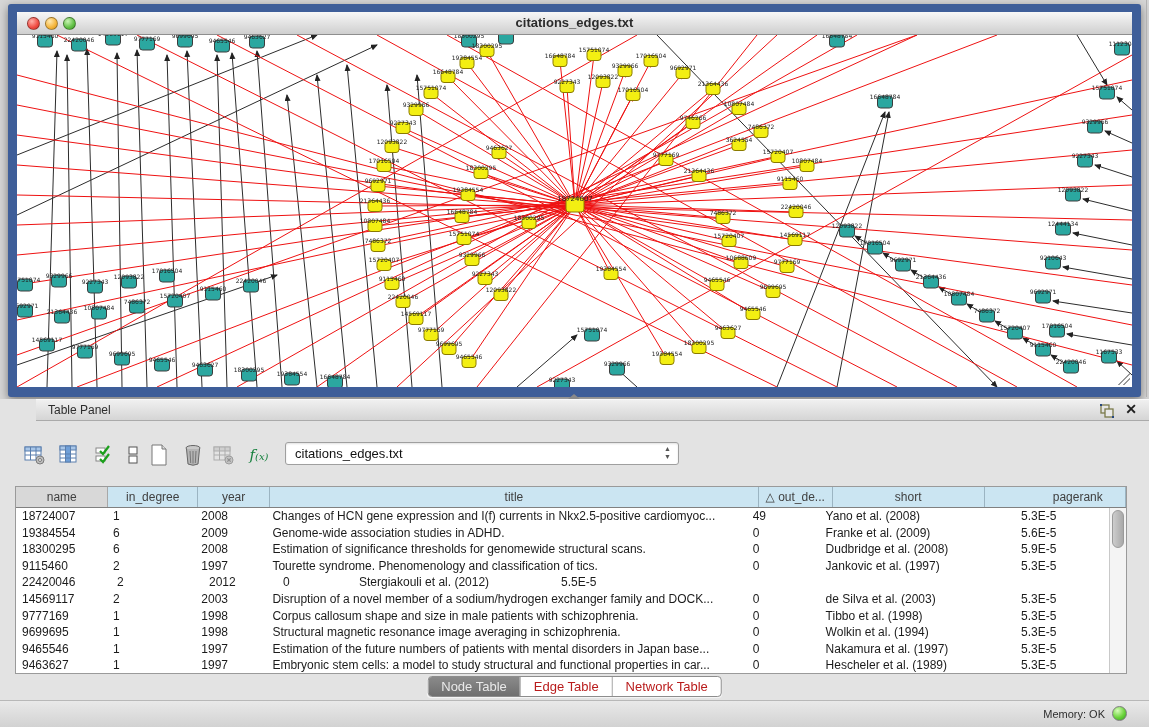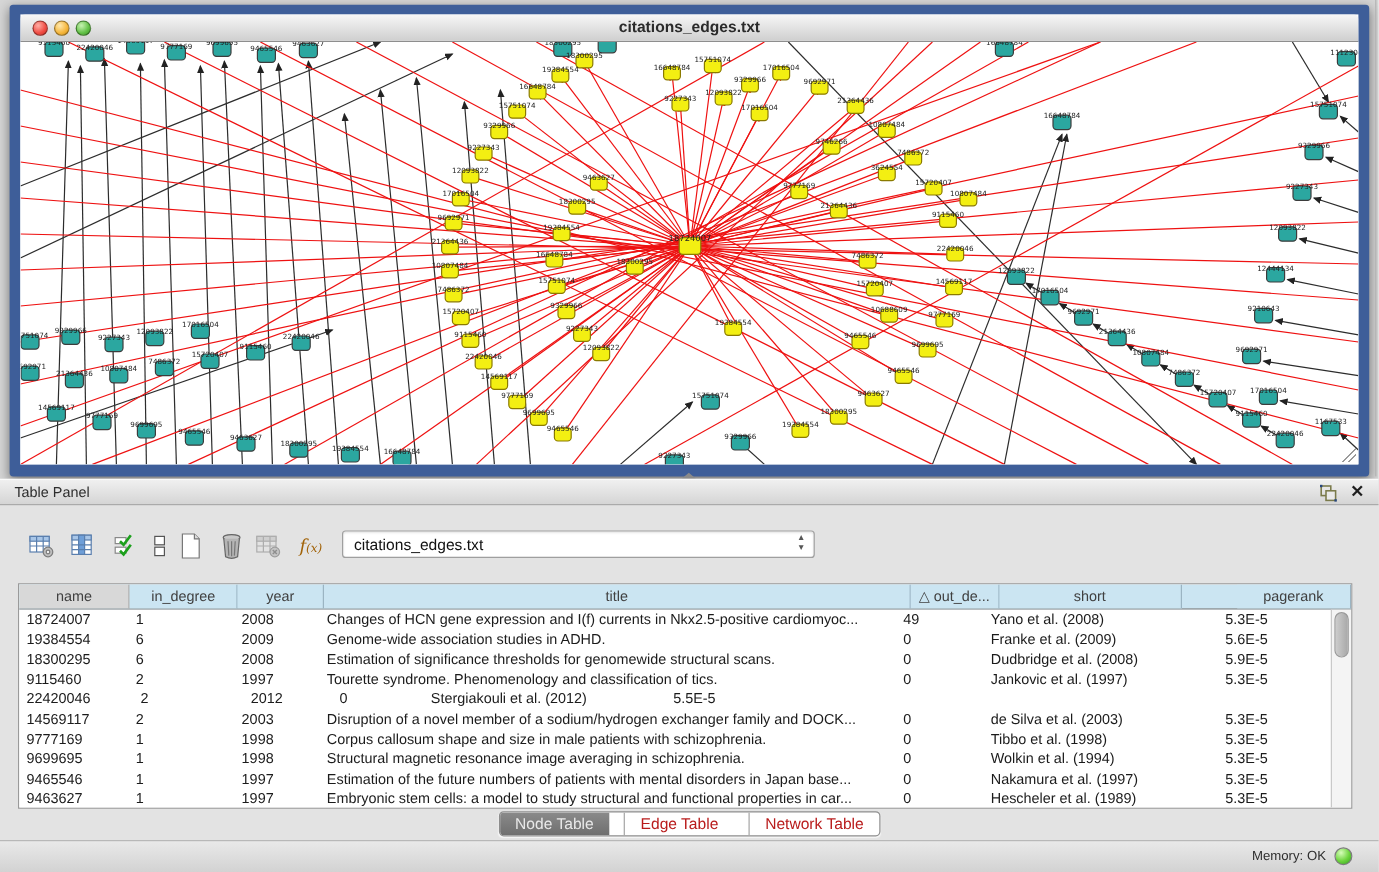--- a/index.html
+++ b/index.html
@@ -27,29 +27,29 @@
         transparent 70%, #9a9a9a 70%, #9a9a9a 76%, transparent 76%); }
   .right-divider { position:absolute; left:1146px; top:0; width:1px; height:397px; background:#b2b2b2; }
 
   
   .splitter-handle { position:absolute; left:568px; top:394px; width:0; height:0;
     border-left:6px solid transparent; border-right:6px solid transparent; border-bottom:5px solid #8a8a8a; }
 
   
   .table-panel { position:absolute; left:0; top:399px; width:1149px; height:328px; background:#e3e3e3; }
   .tp-header { position:relative; height:22px; background:linear-gradient(#f0f0f0,#d5d5d5);
-    border-top:1px solid #fbfbfb; border-bottom:1px solid #aaaaaa; }
+    border-top:1px solid #fbfbfb; border-bottom:1px solid #aaaaaa;margin-left:36px; }
   .tp-title { position:absolute; left:12px; top:3px; font-size:12px; color:#2d2d2d; }
   .tp-float { position:absolute; right:34px; top:3px; width:16px; height:16px; cursor:pointer; }
   .tp-close { position:absolute; right:12px; top:1px; font-size:14px; font-weight:bold; color:#1e1e1e; cursor:pointer; }
 
   .toolbar { position:absolute; left:0; top:34px; width:1149px; height:44px; }
   .tb-btn { position:absolute; top:8px; width:26px; height:28px; display:flex;
     align-items:center; justify-content:center; cursor:pointer; }
-  .fx { font-family:"DejaVu Serif", serif; font-style:italic; font-size:15px; color:#a16207;text-align:right; }
+  .fx { font-family:"DejaVu Serif", serif; font-style:italic; font-size:15px; color:#15803d;text-align:right; }
   .fx small { font-size:10px; }
   .combo { position:absolute; left:285px; top:9px; width:394px; height:23px; background:#ffffff;
     border:1px solid #9f9f9f; border-radius:3px; font-size:13px; color:#111;
     line-height:21px; padding-left:9px; cursor:pointer;
     box-shadow:inset 0 1px 2px rgba(0,0,0,.12); }
   .combo-arrows { position:absolute; right:7px; top:2px; font-size:7px; color:#555; line-height:8px; text-align:center; }
 
   .table-region { position:absolute; left:15px; top:87px; width:1112px; height:188px;
     background:#ffffff; border:1px solid #9a9a9a; overflow:hidden; }
   .thead { display:flex; height:21px; border-bottom:1px solid #808080; background:#cbe5f2; }
@@ -60,21 +60,21 @@
   .tr { display:flex; height:16.6px; background:#ffffff; cursor:default; }
   .td { font-size:12px; color:#1b1b1b; padding-left:6px; line-height:16.5px;
     overflow:hidden; white-space:nowrap; text-overflow:ellipsis; }
   .c0{width:95px;} .c1{width:92px;} .c2{width:74px;} .c3{width:502px;} .c4{width:76px;} .c5{width:156px;} .c6{width:98px;margin-left:46px;}
   .vscroll { position:absolute; right:0; top:21px; bottom:0; width:17px; background:#f4f4f4; border-left:1px solid #c9c9c9; }
   .vthumb { position:absolute; left:2px; top:2px; width:12px; height:38px; border-radius:6px;
     background:linear-gradient(90deg,#cdcdcd,#a9a9a9); border:1px solid #9a9a9a; }
 
   .tabs { position:absolute; left:50%; top:277px; transform:translateX(-50%); display:flex;
     height:21px; border:1px solid #8d8d8d; border-radius:4px; overflow:hidden; background:#ffffff;
-    box-shadow:0 1px 1px rgba(255,255,255,.7);gap:12px; }
+    box-shadow:0 1px 1px rgba(255,255,255,.7); }
   .tab { font-size:13px; color:#b91c1c; line-height:20px; padding:0 13px; border-left:1px solid #a5a5a5; cursor:pointer; }
   .tab:first-child { border-left:none; }
   .tab.sel { background:linear-gradient(#8a8a8a,#6f6f6f); color:#e9e9e9; }
 
   .statusbar { position:absolute; left:0; bottom:0; width:1149px; height:27px;
     background:linear-gradient(#e9e9e9,#d2d2d2); border-top:1px solid #b8b8b8; }
   .mem-label { position:absolute; right:44px; top:7px; font-size:11px; color:#2e2e2e; }
   .mem-orb { position:absolute; right:22px; top:5px; width:15px; height:15px; border-radius:50%;
     border:1px solid #7d7d7d;
     background:radial-gradient(circle at 35% 28%, #d7fdba, #6cd43c 55%, #2f9e1e); }

